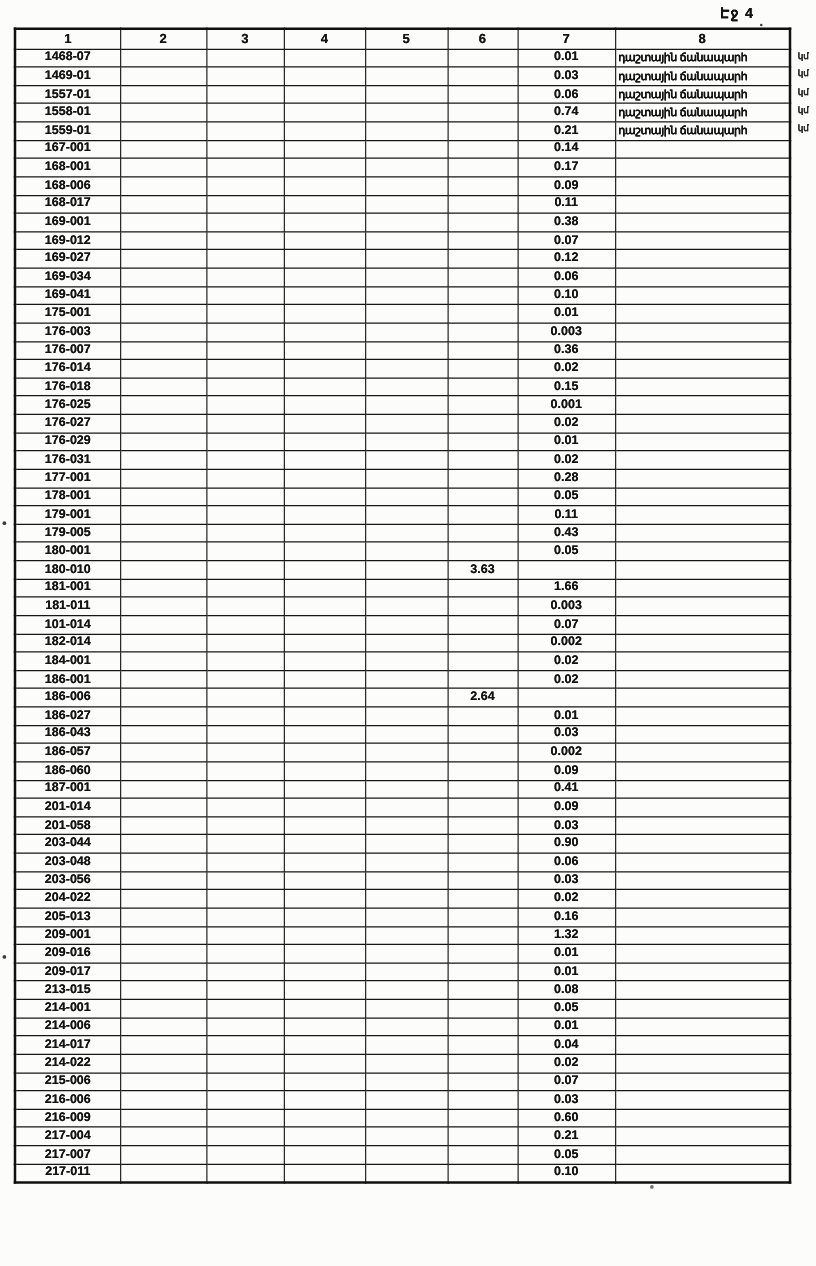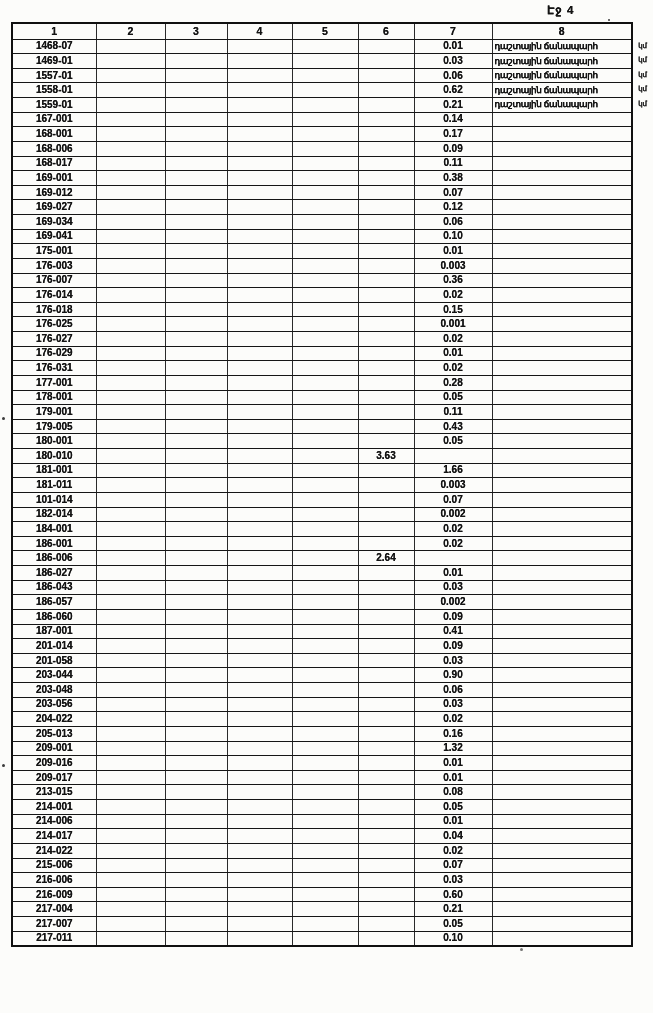--- a/index.html
+++ b/index.html
@@ -5,21 +5,21 @@
   * { margin:0; padding:0; box-sizing:border-box; }
   html,body { width:653px; height:1013px; }
   body {
     position:relative;
     background:#fcfcfa;
     font-family:"Liberation Sans", sans-serif;
     color:#141414;
     overflow:hidden;
   }
   .page-label{
-    position:absolute; top:3px; left:547px;
+    position:absolute; top:3px; left:576px;
     font-size:11.5px; font-weight:700; letter-spacing:1px;
     text-shadow:0 0 .5px #000;
   }
   table.scan{
     position:absolute; top:22px; left:11px;
     width:620px;
     border-collapse:collapse; table-layout:fixed;
     border:2px solid #101010;
   }
   th, td{
@@ -114,21 +114,21 @@
         <td class="c7">0.06</td>
         <td class="c8"><span>դաշտային ճանապարհ</span><span class="unit">կմ</span></td>
       </tr>
       <tr>
         <td class="c1">1558-01</td>
         <td class="c2"></td>
         <td class="c3"></td>
         <td class="c4"></td>
         <td class="c5"></td>
         <td class="c6"></td>
-        <td class="c7">0.62</td>
+        <td class="c7">0.74</td>
         <td class="c8"><span>դաշտային ճանապարհ</span><span class="unit">կմ</span></td>
       </tr>
       <tr>
         <td class="c1">1559-01</td>
         <td class="c2"></td>
         <td class="c3"></td>
         <td class="c4"></td>
         <td class="c5"></td>
         <td class="c6"></td>
         <td class="c7">0.21</td>

